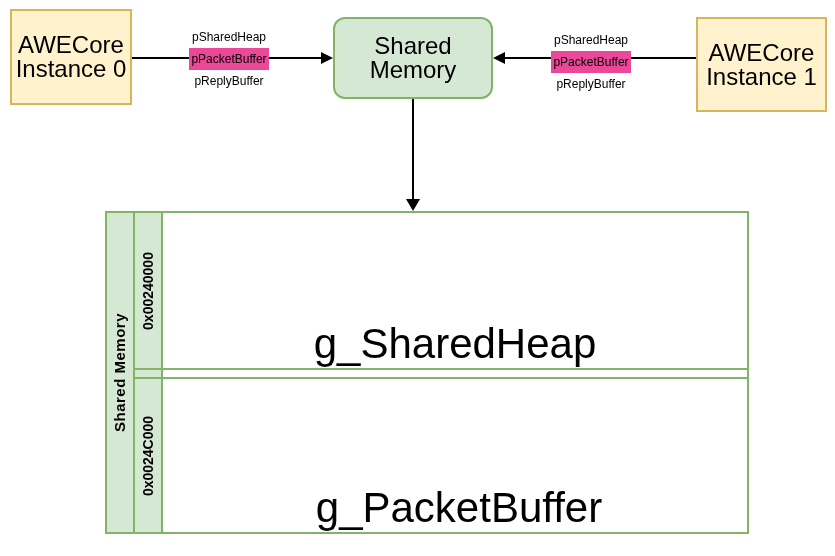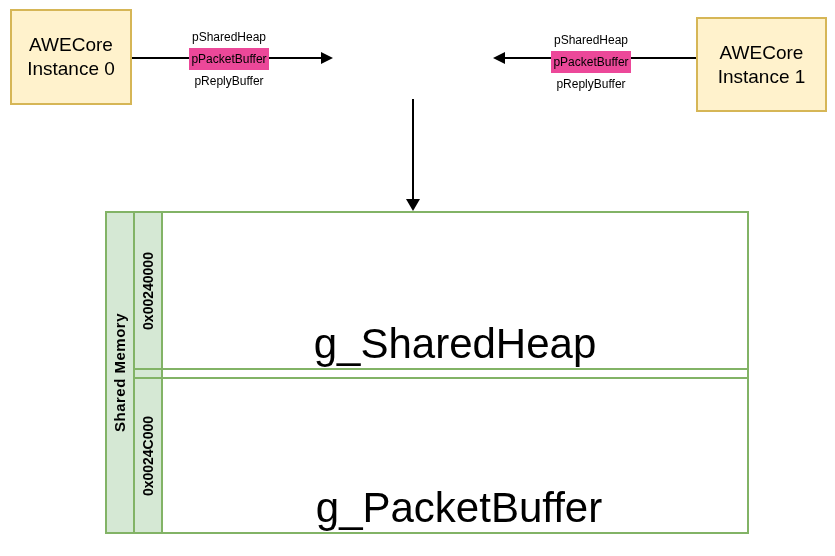--- a/index.html
+++ b/index.html
@@ -13,21 +13,21 @@
     overflow: hidden;
   }
 
   
   .node {
     position: absolute;
     display: flex;
     align-items: center;
     justify-content: center;
     text-align: center;
-    font-size: 19px;
+    font-size: 24px;
     line-height: 24px;
     white-space: pre-line;
     box-sizing: border-box;
   }
   .node-yellow {
     background: #fff2cc;
     border: 2px solid #d6b656;
   }
   .node-green {
     background: #d5e8d4;
@@ -142,20 +142,24 @@
 </head>
 <body>
 
 <div class="canvas">
 
   <div class="node node-yellow" id="awecore0">
     <span>AWECore
 Instance 0</span>
   </div>
 
+  <div class="node node-green" id="sharedmem">
+    <span>Shared
+Memory</span>
+  </div>
 
   <div class="node node-yellow" id="awecore1">
     <span>AWECore
 Instance 1</span>
   </div>
 
   <div class="edge-line-h" id="edge-left-line"></div>
   <div class="arrowhead" id="arrowhead-left-edge"></div>
   <div class="edge-labels" id="labels-left">
     <span class="edge-label">pSharedHeap</span>

